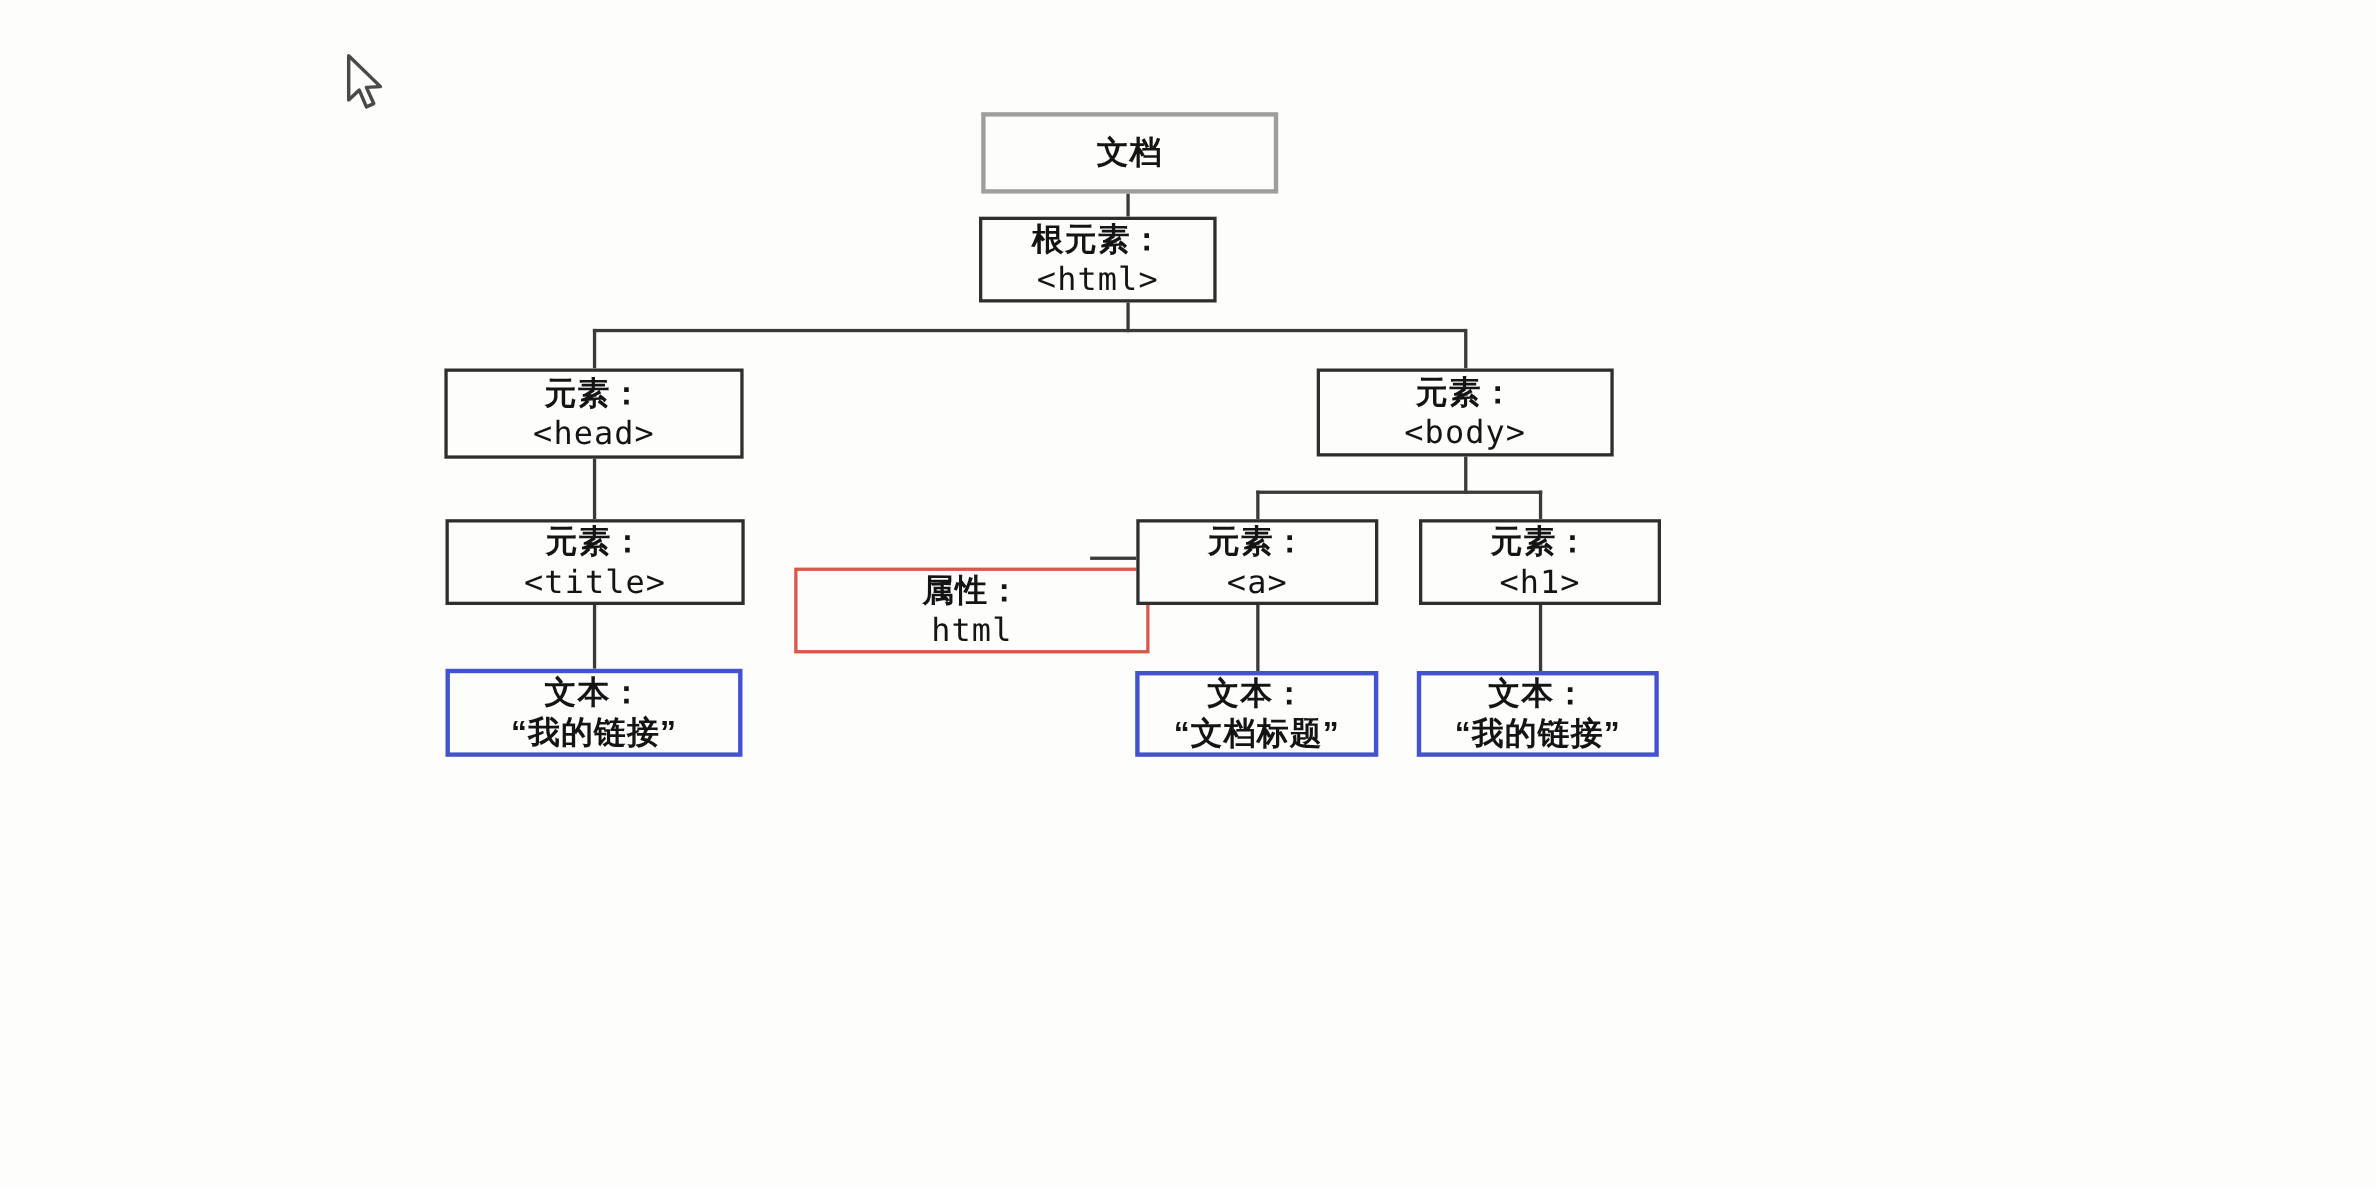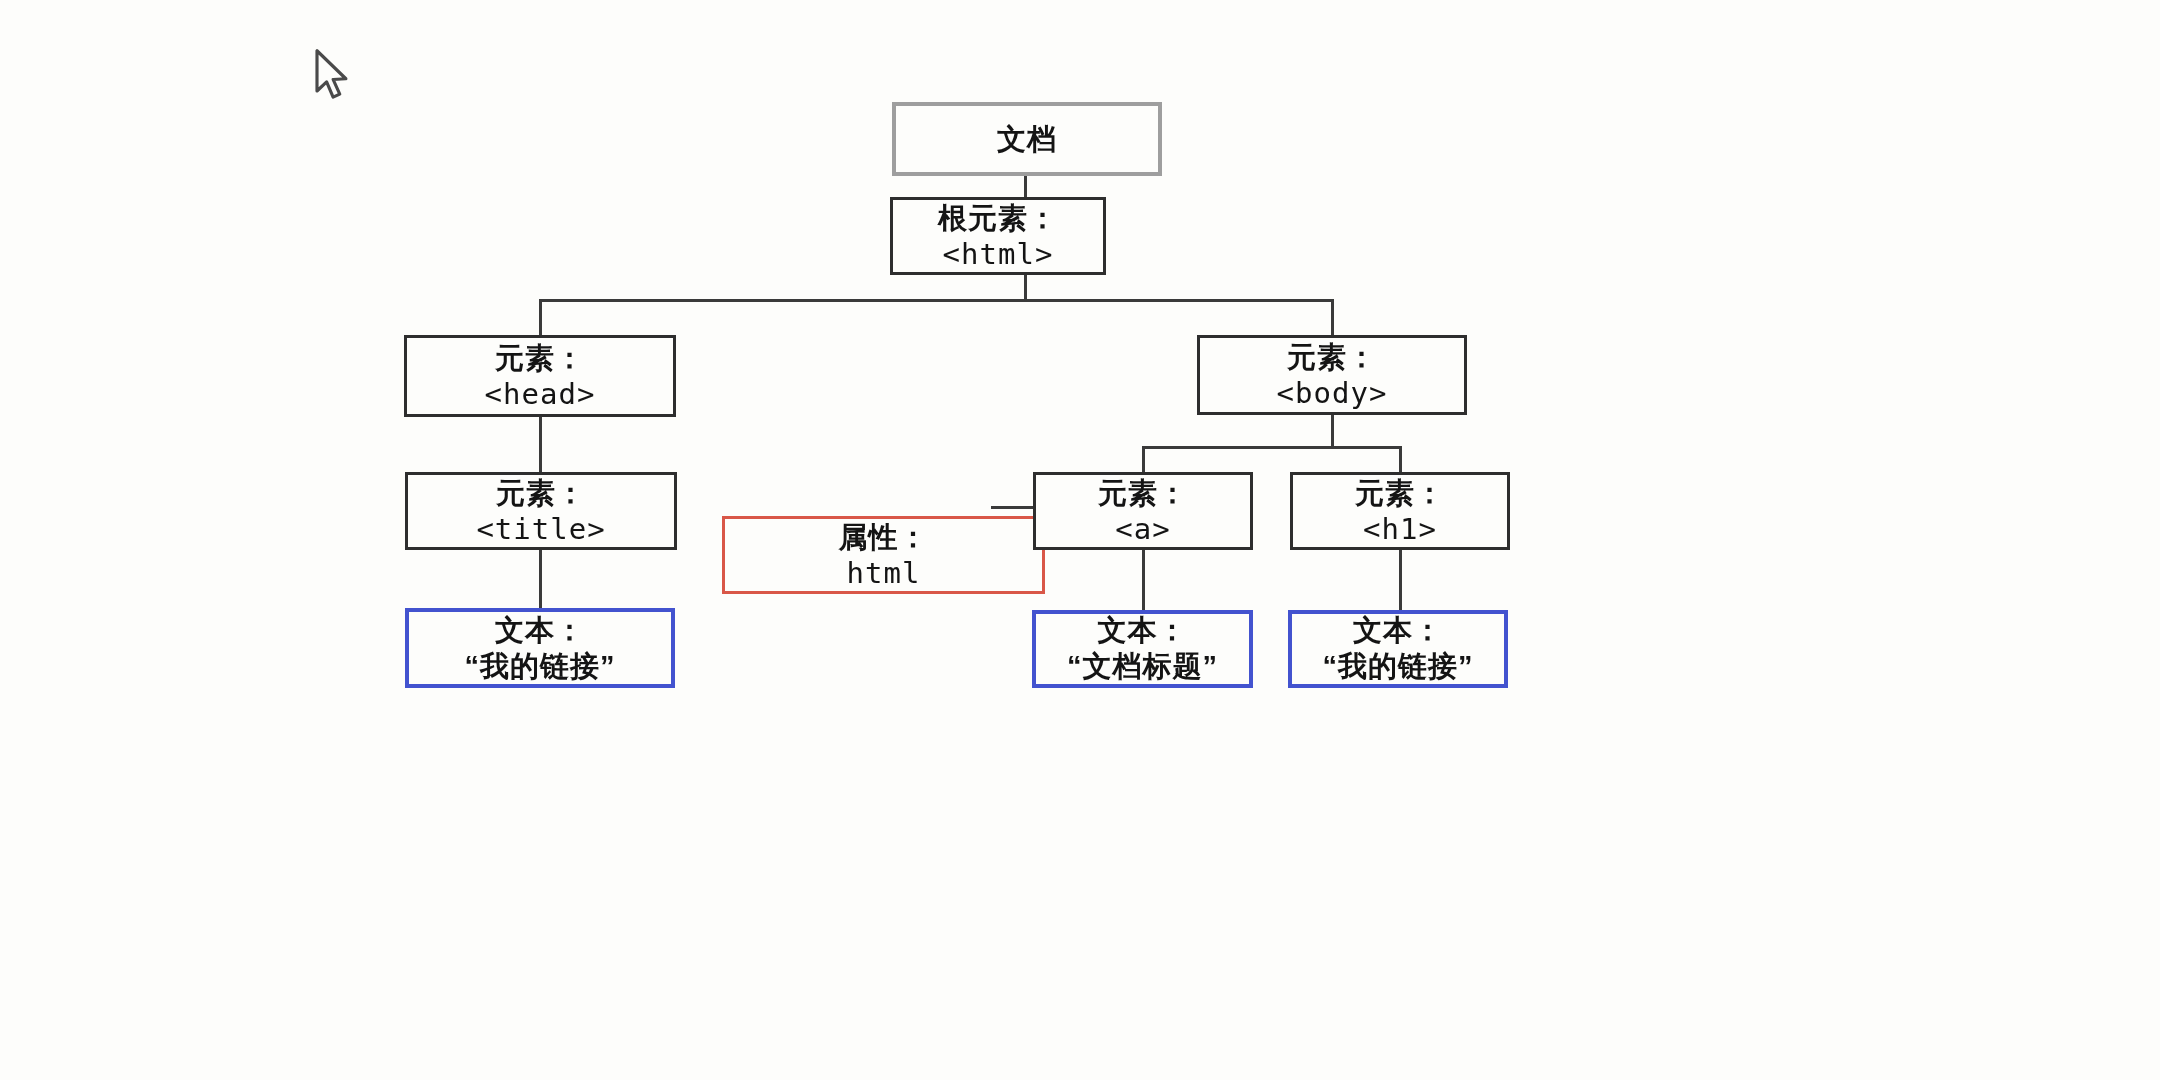--- a/index.html
+++ b/index.html
@@ -11,21 +11,21 @@
   .node{
     position:absolute;box-sizing:border-box;background:#fdfdfb;
     display:flex;flex-direction:column;align-items:center;justify-content:center;
     color:#141414;font-size:29px;line-height:36px;font-weight:600;
     text-align:center;letter-spacing:1px;
   }
   .node .tag{font-family:"DejaVu Sans Mono","Liberation Mono",monospace;font-weight:400;}
   .n-element{border:3px solid #2e2e2e;}
   .n-document{border:4px solid #9e9e9e;margin-top:40px;}
   .n-attribute{border:3px solid #d95748;}
-  .n-text{border:4px solid #4353cf;justify-content:flex-end;}
+  .n-text{border:4px solid #4353cf;}
   .edge{position:absolute;background:#3a3a3a;}
   
   #n-document{left:892px;top:62px;width:270px;height:74px;}
   #n-root{left:890px;top:197px;width:216px;height:78px;}
   #n-head{left:404px;top:335px;width:272px;height:82px;}
   #n-body{left:1197px;top:335px;width:270px;height:80px;}
   #n-title{left:405px;top:472px;width:272px;height:78px;}
   #n-attr{left:722px;top:472px;width:323px;height:78px;margin-top:44px;}
   #n-a{left:1033px;top:472px;width:220px;height:78px;}
   #n-h1{left:1290px;top:472px;width:220px;height:78px;}

